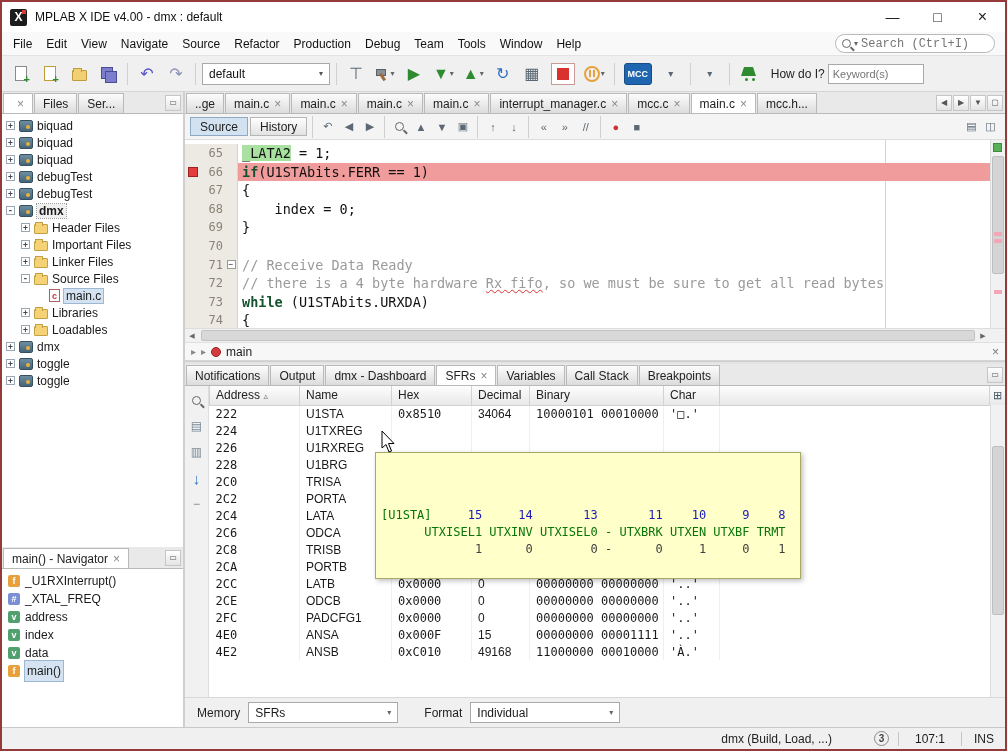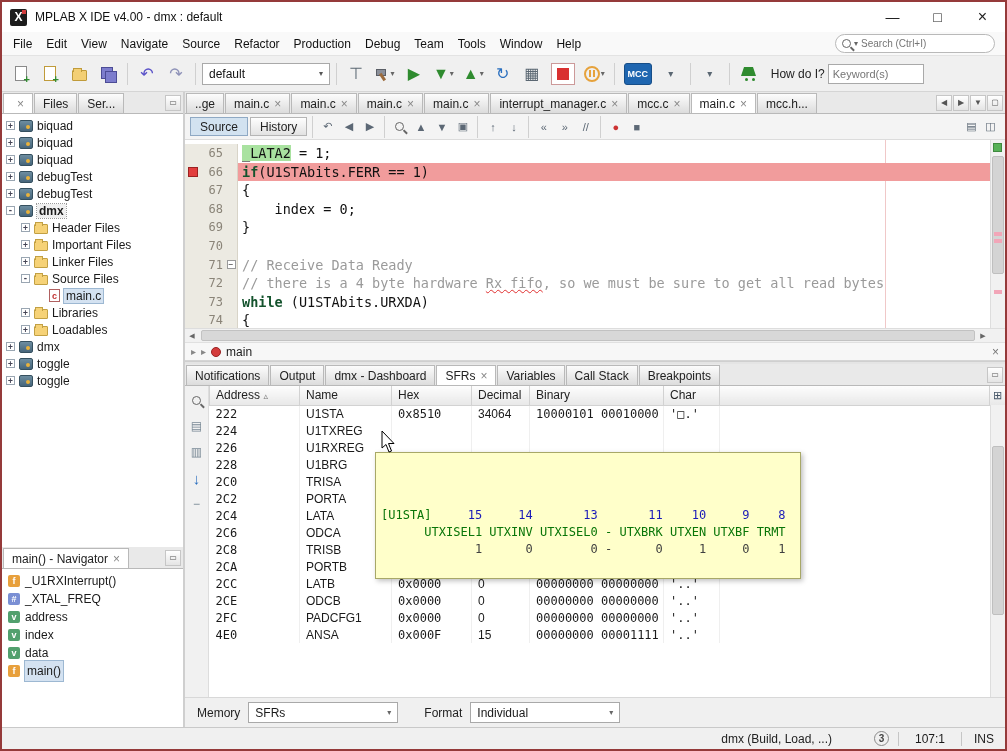--- a/index.html
+++ b/index.html
@@ -12,21 +12,21 @@
 .appicon{width:17px;height:17px;background:#1c1c1c;color:#fff;font-weight:bold;font-size:12px;display:flex;align-items:center;justify-content:center;border-radius:2px;position:relative}
 .appicon::after{content:"";position:absolute;right:1px;top:1px;width:4px;height:4px;background:#d23c3c}
 .title{font-size:12px;color:#111}
 .wbtns{margin-left:auto;display:flex;height:100%}
 .wbtn{width:45px;display:flex;align-items:center;justify-content:center;font-size:14px;color:#222}
 
 
 .menubar{height:24px;background:#f9f9f9;display:flex;align-items:center;padding:0 4px;border-bottom:1px solid #e3e3e3;flex:0 0 auto}
 .menu-item{padding:4px 7px;color:#111}
 .menusearch{margin-left:auto;margin-right:6px;width:160px;height:19px;border:1px solid #b9b9b9;border-radius:10px;background:#fff;display:flex;align-items:center;gap:3px;padding:0 6px}
-.menusearch input{border:none;outline:none;flex:1;font-size:10px;color:#666;background:transparent;font-family:Liberation Sans, sans-serif;min-width:0}
+.menusearch input{border:none;outline:none;flex:1;font-size:12px;color:#666;background:transparent;font-family:Liberation Mono, monospace;min-width:0}
 .mag{width:9px;height:9px;border:1.5px solid #666;border-radius:50%;position:relative;flex:0 0 auto}
 .mag::after{content:"";position:absolute;width:5px;height:1.5px;background:#666;transform:rotate(45deg);left:7px;top:8px}
 .ddc{font-size:8px;color:#666}
 
 
 .toolbar{height:36px;background:#f0f0f0;border-bottom:1px solid #d5d5d5;display:flex;align-items:center;padding:0 6px;gap:3px;flex:0 0 auto}
 .tbtn{height:26px;min-width:26px;display:flex;align-items:center;justify-content:center;border:1px solid transparent;border-radius:2px;gap:1px;padding:0 2px}
 .tsep{width:1px;height:22px;background:#d0d0d0;margin:0 3px}
 .glyph{font-size:16px;line-height:1}
 .undo{color:#5a52c8}.redo{color:#8e92b8}
@@ -777,20 +777,29 @@
                 </tr>
                 <tr>
                   <td class="mono">4E0</td>
                   <td>ANSA</td>
                   <td class="mono">0x000F</td>
                   <td>15</td>
                   <td class="mono">00000000 00001111</td>
                   <td class="mono">'..'</td>
                   <td></td>
                 </tr>
+                <tr>
+                  <td class="mono">4E2</td>
+                  <td>ANSB</td>
+                  <td class="mono">0xC010</td>
+                  <td>49168</td>
+                  <td class="mono">11000000 00010000</td>
+                  <td class="mono">'À.'</td>
+                  <td></td>
+                </tr>
               </tbody>
           </table>
           <span class="colsel">⊞</span>
           <div class="sfrscroll">
             <div class="sfrthumb"></div>
           </div>
         </div>
         <div class="sfrtip">
           
         <div class="ttl"><span class="tnm">[U1STA]</span><span>     </span><span class="tnum">15     14       13       11    10     9    8</span></div><div class="ttl"><span class="tnm">      UTXISEL1 UTXINV UTXISEL0 - UTXBRK UTXEN UTXBF TRMT</span></div><div class="ttl"><span class="tval">             1      0        0 -      0     1     0    1</span></div><div class="ttl"><span> </span></div><div class="ttl"><span class="tnum">                   6     5     4    3    2    1     0</span></div></div>

